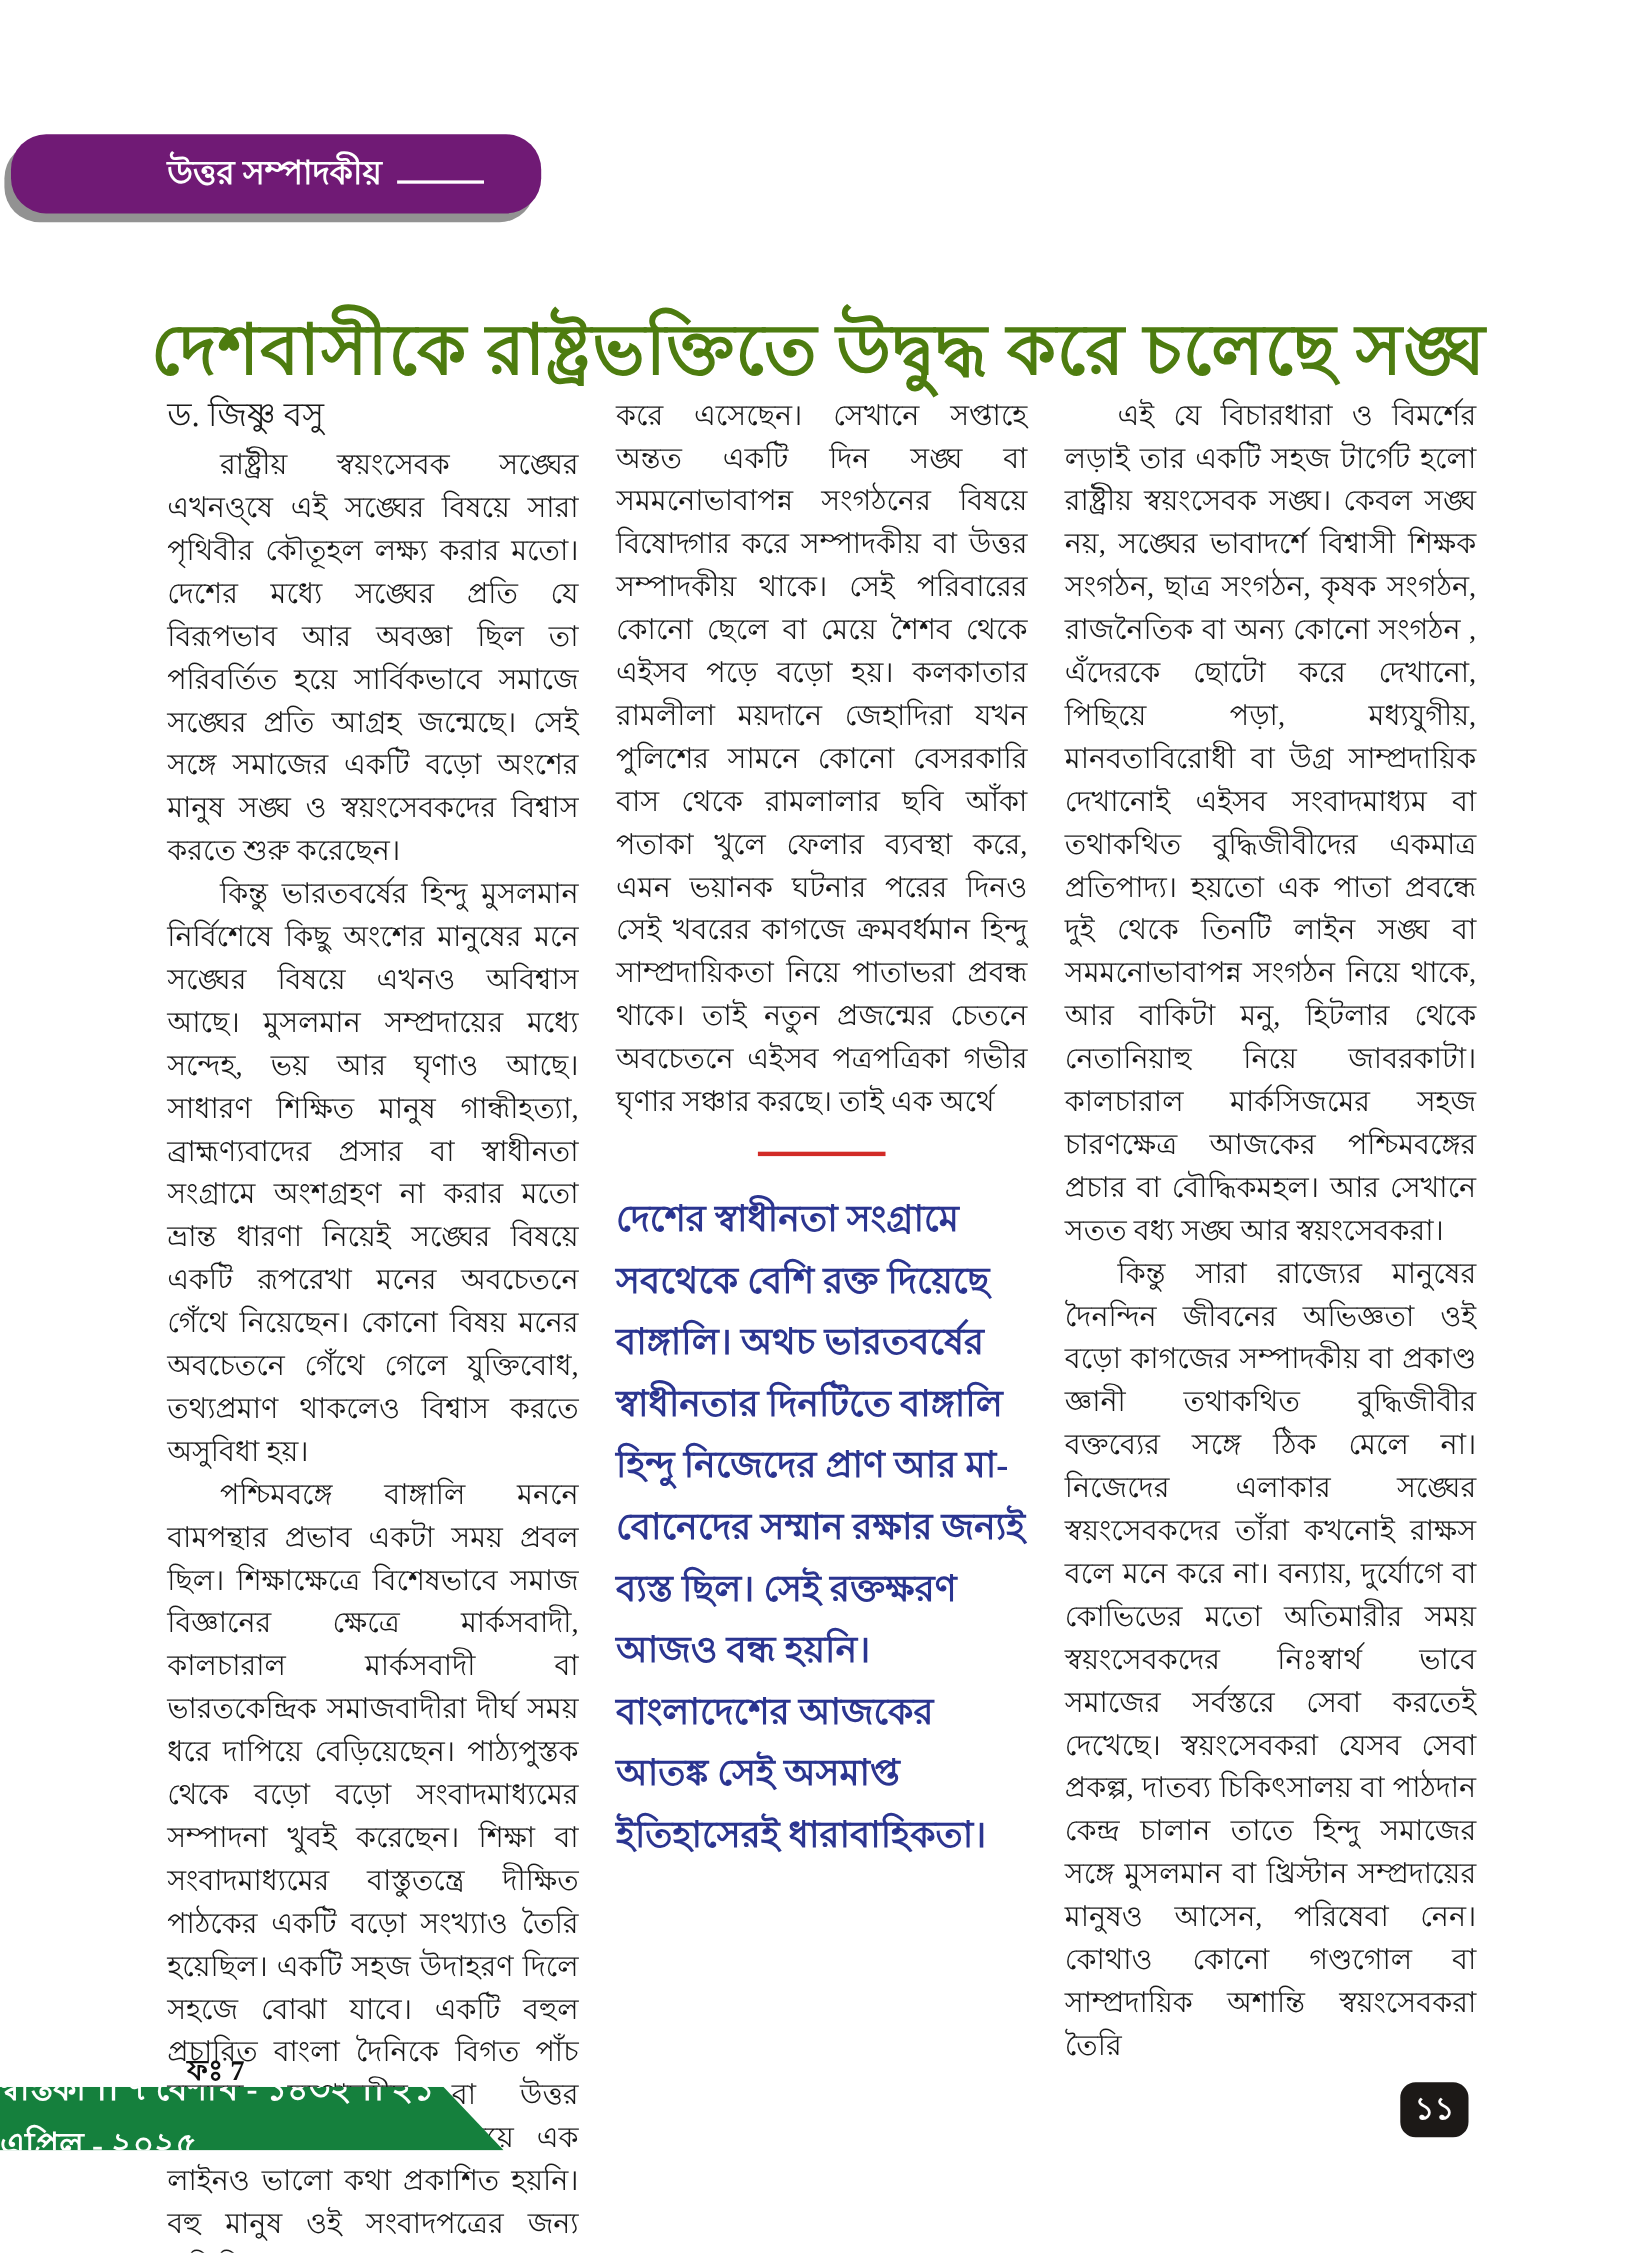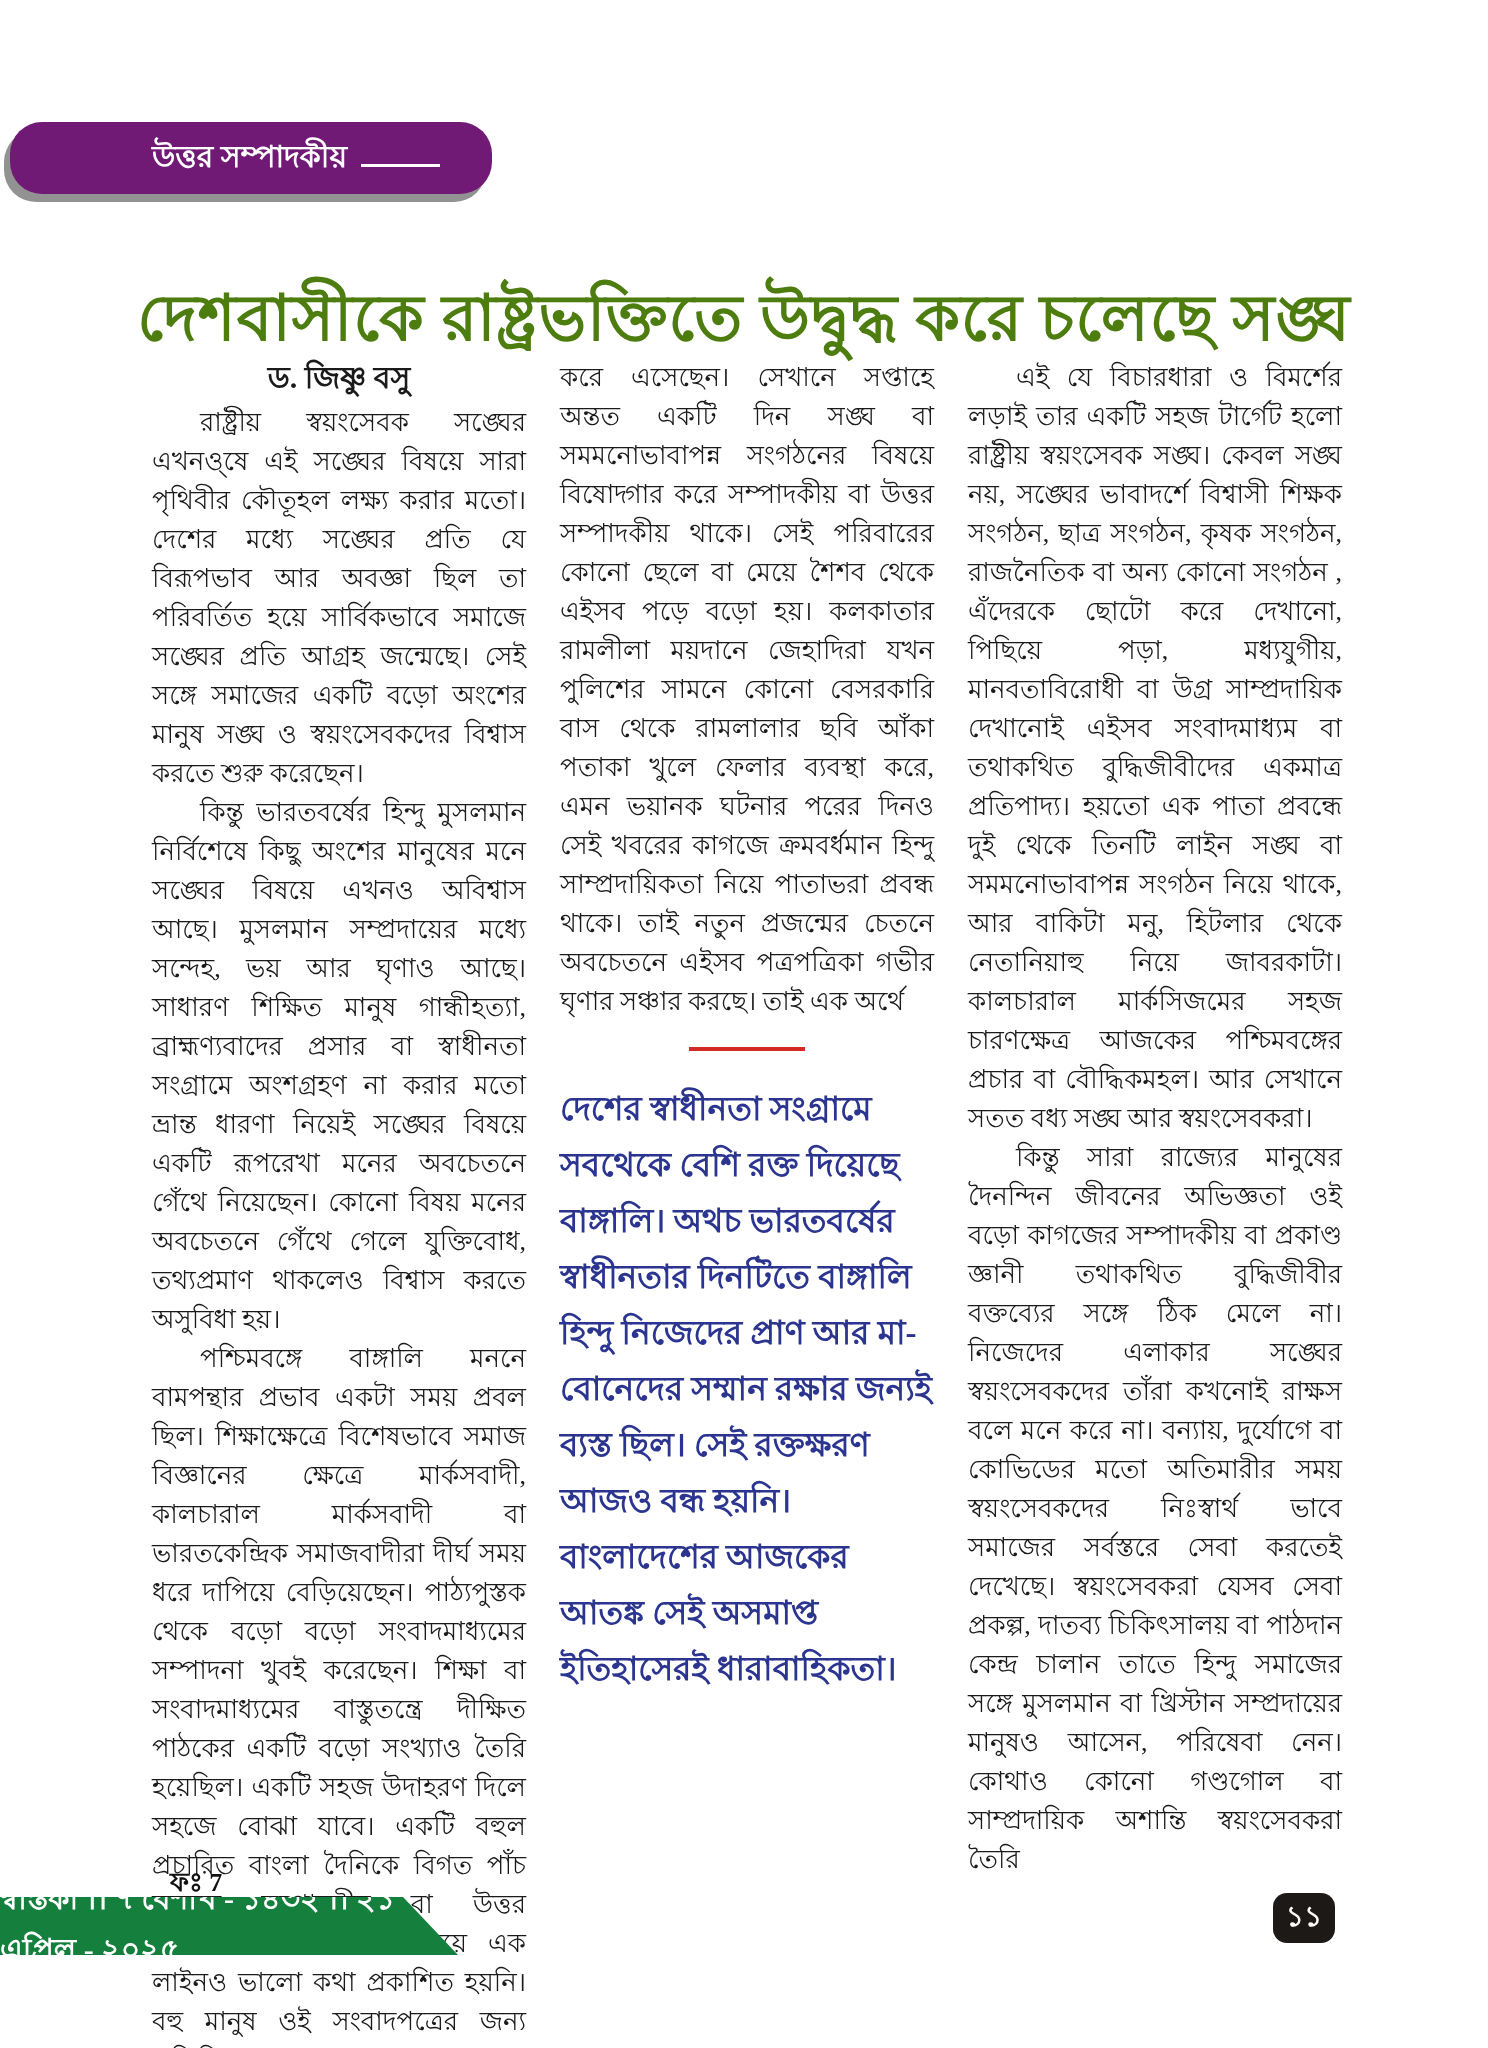--- a/index.html
+++ b/index.html
@@ -61,22 +61,21 @@
     display: flex;
     gap: 34px;
   }
   .col {
     width: 374px;
     font-size: 26px;
     line-height: 39px;
     text-align: justify;
   }
   .byline {
-    text-align: center;
-    font-weight: bold;
+    font-weight: normal;
     font-size: 30px;
     margin: 0 0 6px 0;
   }
   .col p { margin: 0; }
   .col p.indent { text-indent: 48px; }
 
   
   .pq-divider {
     width: 116px; height: 4px;
     background: #d22b27;

